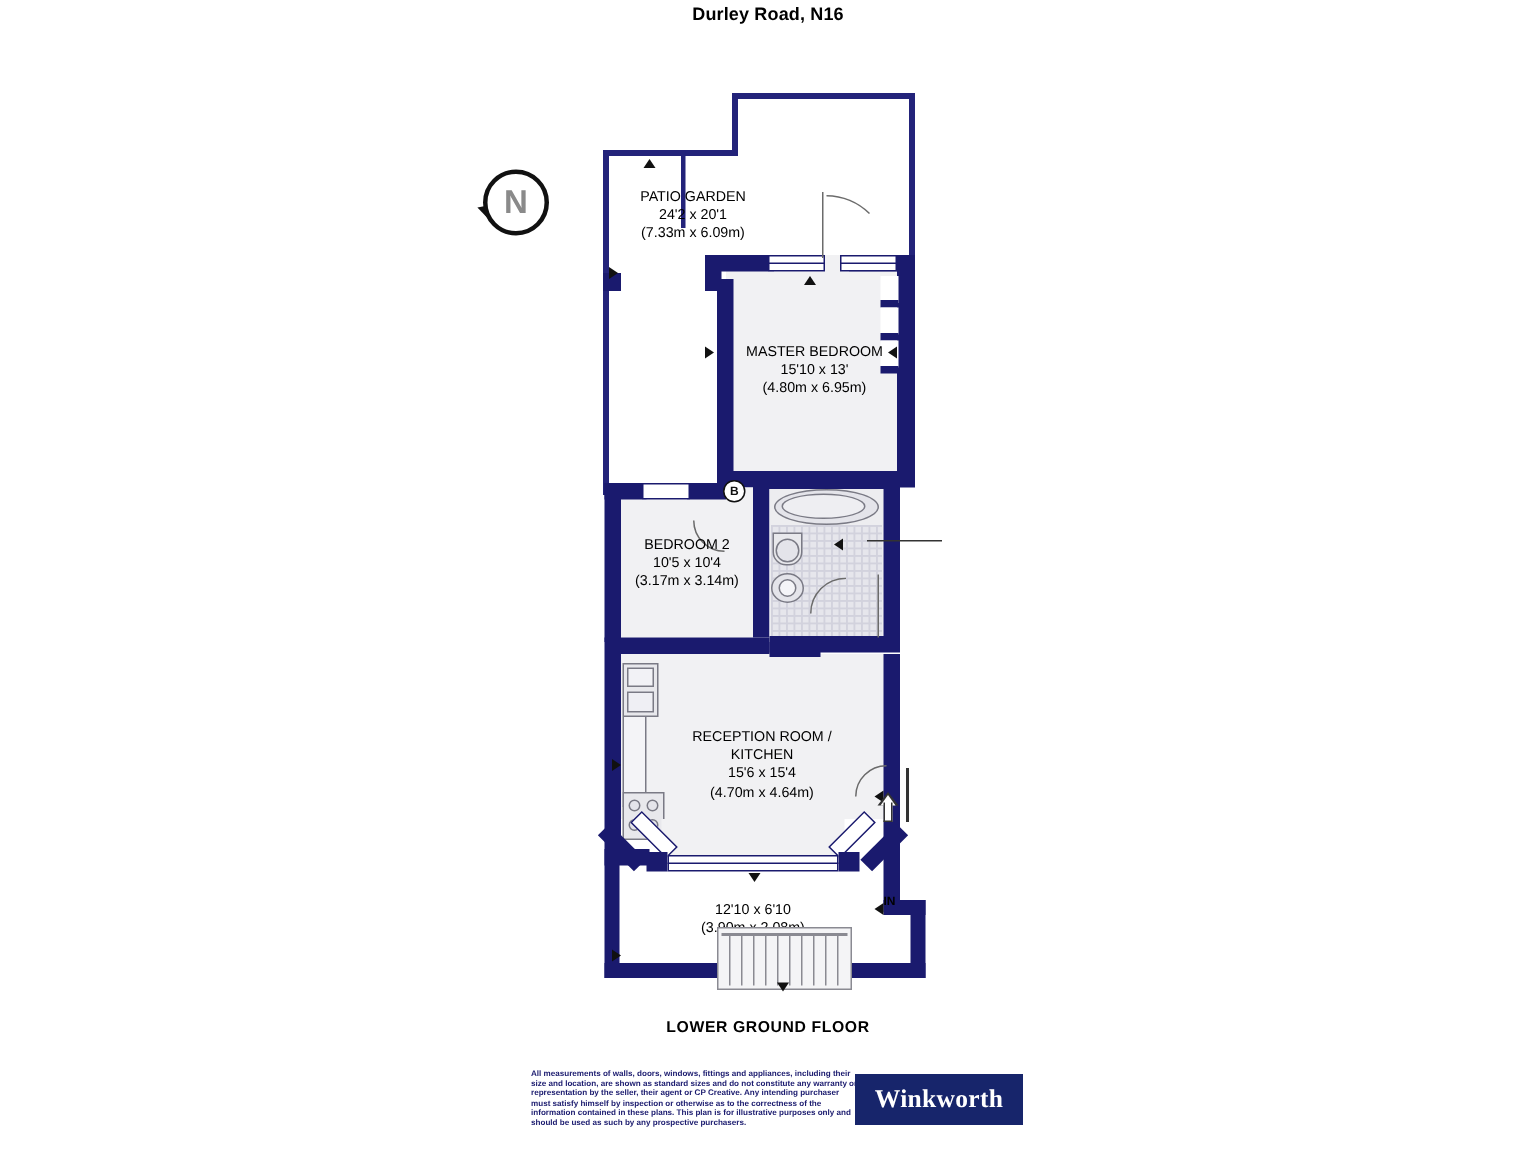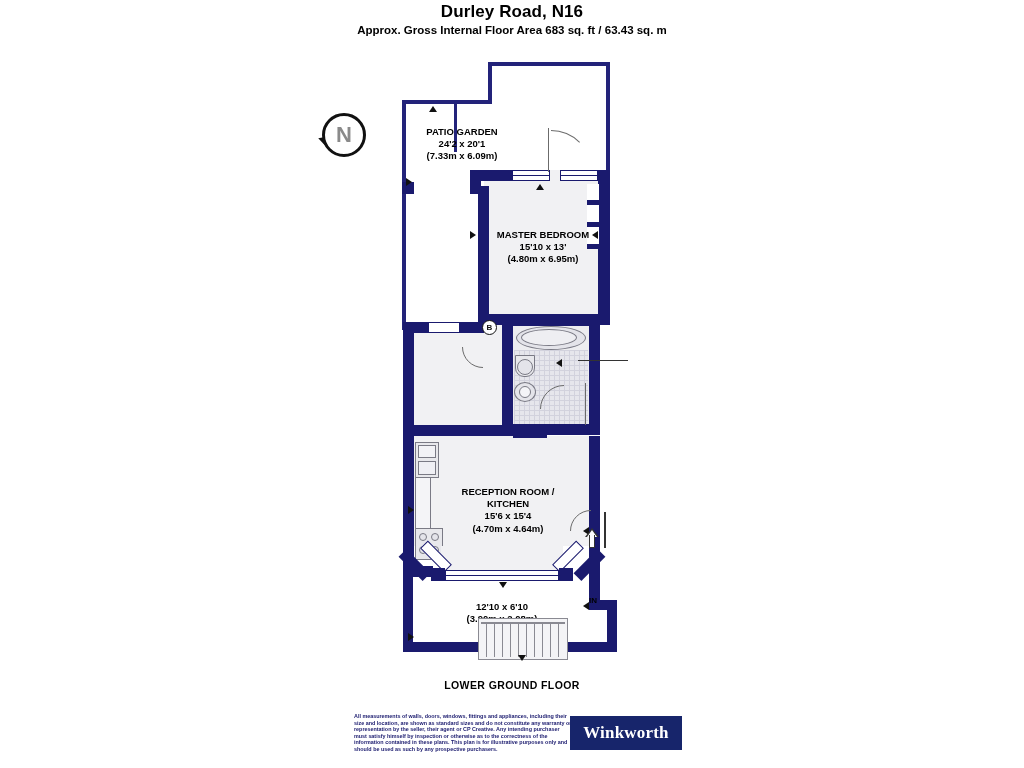--- a/index.html
+++ b/index.html
@@ -6,21 +6,21 @@
   body{
     width:1024px;height:768px;background:#ffffff;
     font-family:"Liberation Sans", sans-serif;
     color:#000;overflow:hidden;position:relative;
   }
   .page{position:absolute;inset:0;}
 
   
   .title{
     position:absolute;left:0;top:2px;width:1024px;text-align:center;
-    font-size:17px;font-weight:bold;letter-spacing:.1px;
+    font-size:12px;font-weight:bold;letter-spacing:.1px;
   }
   .subtitle{
     position:absolute;left:0;top:24px;width:1024px;text-align:center;
     font-size:11.5px;font-weight:bold;
   }
 
   
   .compass{position:absolute;left:317px;top:108px;width:56px;height:56px;}
   .compass .ring{
     position:absolute;left:5px;top:5px;width:44px;height:44px;border-radius:50%;
@@ -43,21 +43,21 @@
   
   .w{position:absolute;background:#1a1a6e;}      
   .tw{position:absolute;background:#23237a;}     
   .fl{position:absolute;background:#f1f1f3;}     
   .fl2{position:absolute;background:#ededf0;}    
   .wt{position:absolute;background:#ffffff;}     
   .win{position:absolute;background:#ffffff;border:1.5px solid #1a1a6e;box-sizing:border-box;}
   .winline{position:absolute;background:#1a1a6e;}
 
   
-  .lbl{position:absolute;text-align:center;font-size:9.5px;font-weight:bold;line-height:12.2px;white-space:nowrap;}
+  .lbl{position:absolute;text-align:center;font-size:9.5px;font-weight:normal;line-height:12.2px;white-space:nowrap;}
   .lbl .nm{font-size:9.5px;}
   .boxlbl{
     position:absolute;border:1px solid #555;background:#fff;padding:3px 5px 4px;
     text-align:center;font-size:9px;font-weight:bold;line-height:11.5px;white-space:nowrap;
   }
   .floorlabel{
     position:absolute;left:0;top:679px;width:1024px;text-align:center;
     font-size:10.5px;font-weight:bold;letter-spacing:.4px;
   }
 
@@ -107,21 +107,20 @@
     display:flex;align-items:center;justify-content:center;
   }
   .logo span{color:#fff;font-family:"Liberation Serif", serif;font-size:17px;font-weight:bold;letter-spacing:.2px;}
 </style>
 </head>
 <body>
 
 <div class="page">
 
   <div class="title">Durley Road, N16</div>
-  <div class="subtitle">Approx. Gross Internal Floor Area 683 sq. ft / 63.43 sq. m</div>
 
   <div class="compass">
     <div class="needle"></div>
     <div class="ring"></div>
     <div class="nchar">N</div>
   </div>
 
   <div class="plan">
 
     <div class="tw" style="left:402px;top:100px;width:4px;height:230px;"></div>
@@ -178,20 +177,25 @@
     <div class="w" style="left:458px;top:322px;width:26px;height:11px;"></div>
     <div class="win" style="left:428px;top:322px;width:32px;height:11px;"></div>
     <div class="w" style="left:403px;top:425px;width:110px;height:11px;"></div>
     <div class="w" style="left:502px;top:325px;width:11px;height:100px;"></div>
 
     <div class="marker" style="left:482px;top:320px;">
       <span>B</span>
     </div>
     <div class="swing" style="left:462px;top:326px;width:40px;height:40px;border-color:#6b6b6b;clip-path:inset(50% 50% 0 0);"></div>
 
+    <div class="lbl" style="left:396px;top:358px;width:124px;">
+      <div class="nm">BEDROOM 2</div>
+      <div>10'5 x 10'4</div>
+      <div>(3.17m x 3.14m)</div>
+    </div>
 
     <div class="fl2" style="left:513px;top:325px;width:76px;height:100px;"></div>
     <div class="tile" style="left:514px;top:350px;width:74px;height:74px;"></div>
     <div class="w" style="left:502px;top:316px;width:98px;height:10px;"></div>
     <div class="w" style="left:589px;top:316px;width:11px;height:112px;"></div>
     <div class="w" style="left:513px;top:424px;width:87px;height:11px;"></div>
 
     <div class="fixo" style="left:516px;top:326px;width:70px;height:24px;"></div>
     <div class="fixo" style="left:521px;top:329px;width:56px;height:17px;background:#eeeef2;"></div>
     <div class="fix" style="left:515px;top:355px;width:20px;height:22px;border-radius:0 0 9px 9px;"></div>

